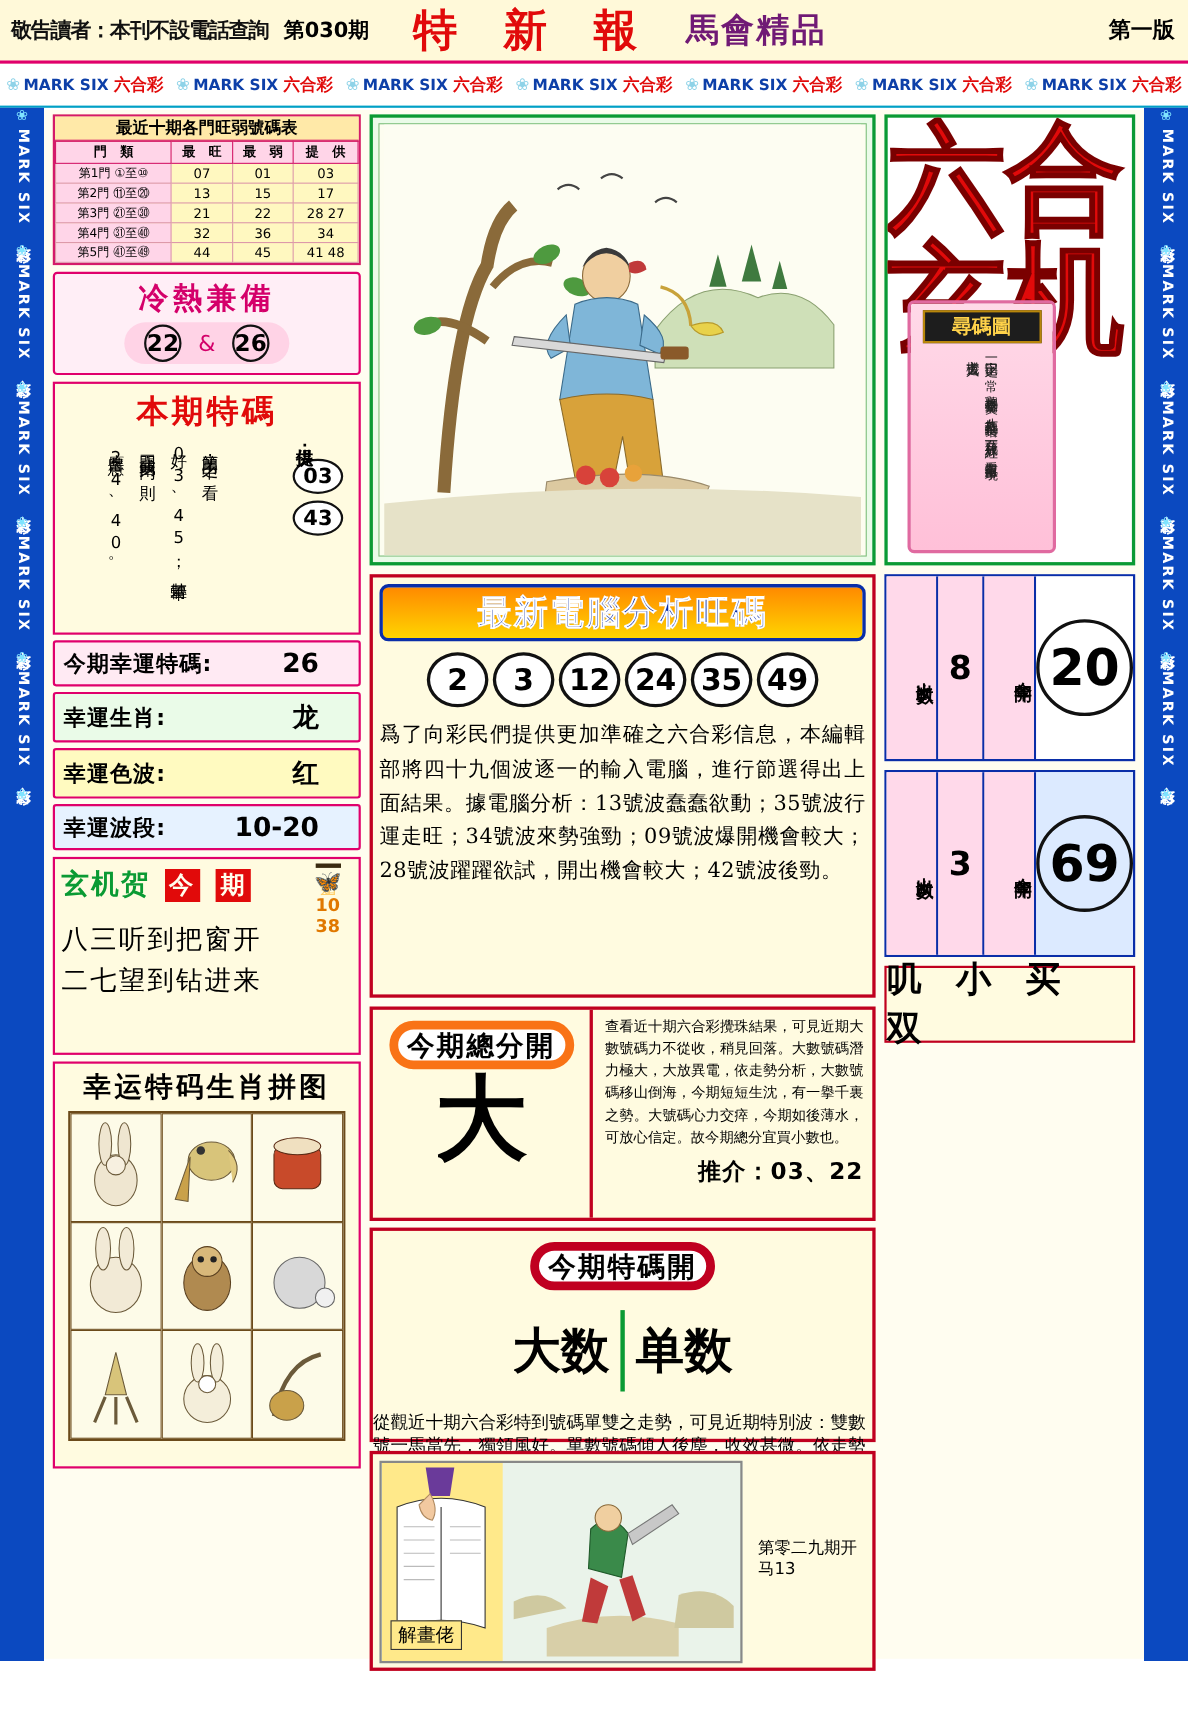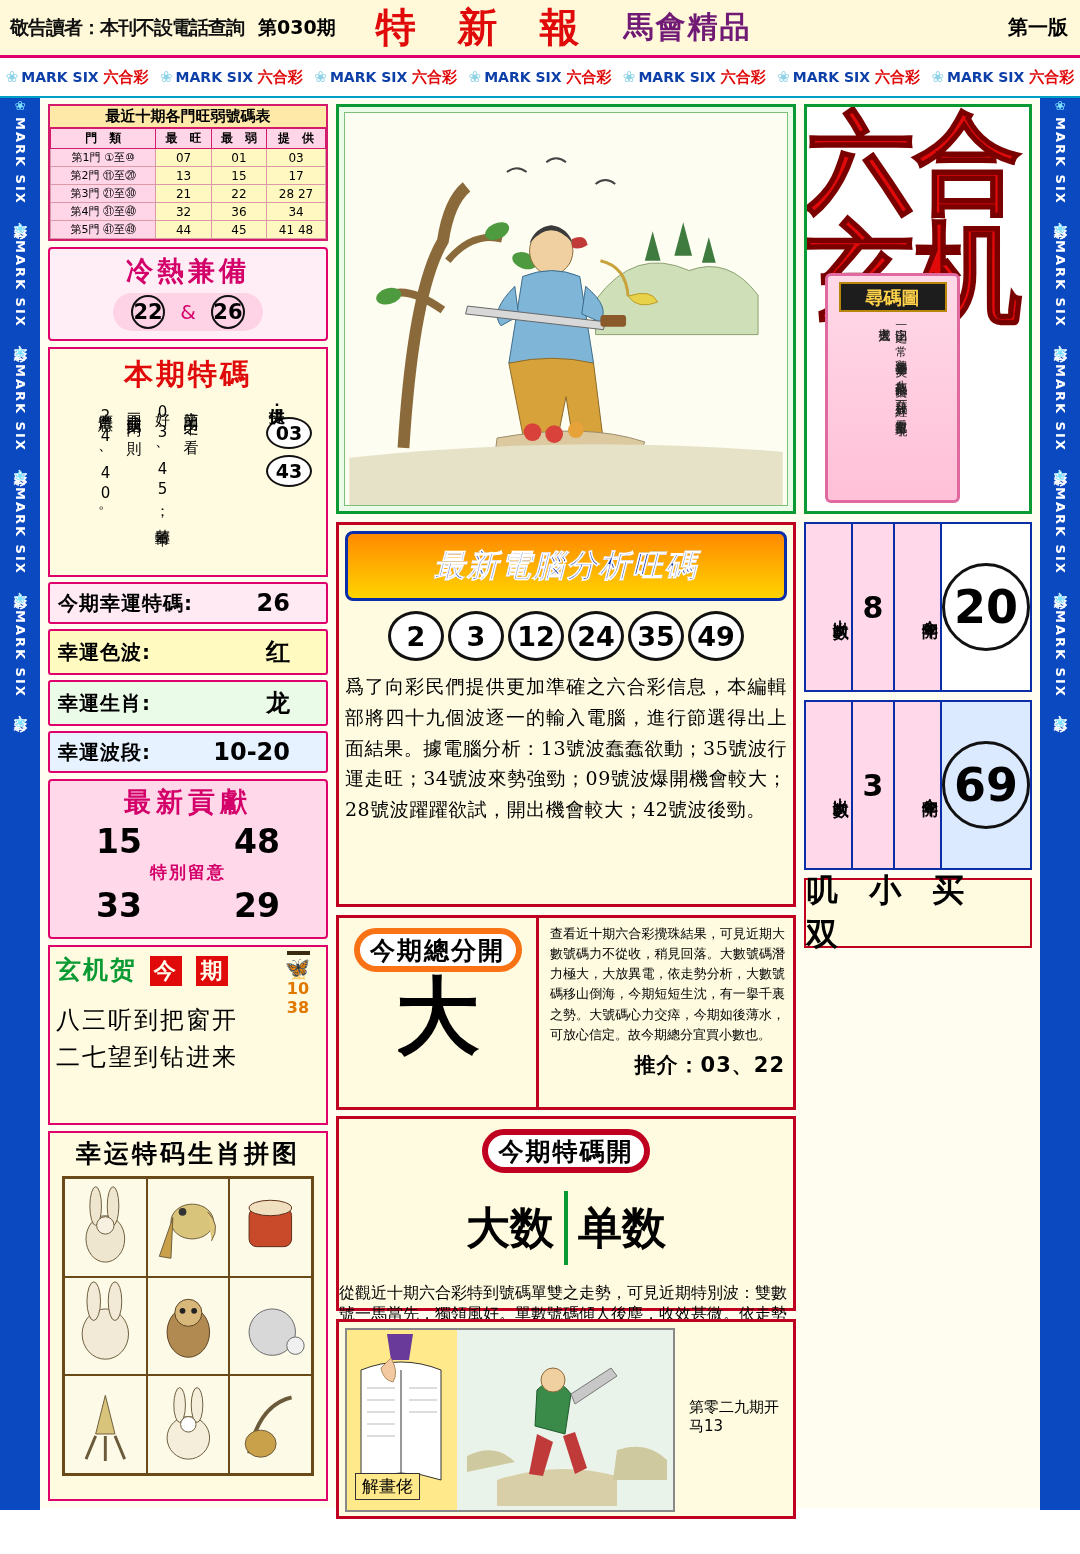--- a/index.html
+++ b/index.html
@@ -119,34 +119,34 @@
   .zgrid { margin:6px auto 0; width:252px; height:300px; display:grid; grid-template-columns:repeat(3,1fr); grid-template-rows:repeat(3,1fr); border:2px solid #6b4a1a; }
   .zcell { border:1px solid #6b4a1a; position:relative; overflow:hidden; background:#fdfbe8; }
 
   
   .midcol { position:absolute; left:296px; top:4px; width:460px; }
   .illus { border:3px solid #0a9a33; background:#eafbe8; height:410px; position:relative; overflow:hidden; }
   .illus .inner { position:absolute; inset:5px; border:1px solid #7bbf7b; background:#fdfdf0; overflow:hidden; }
 
   .analysis { margin-top:8px; border:3px solid #c00020; background:#fffbe0; height:385px; padding:6px; }
   .analysis .banner {
-    height:70px; border-radius:8px; background:linear-gradient(#ff8a00,#ffd400);
-    border:3px solid #0a2ea8; display:flex; align-items:center; justify-content:center;font-style:italic;
+    height:52px; border-radius:8px; background:linear-gradient(#ff8a00,#ffd400);
+    border:3px solid #0a2ea8; display:flex; align-items:center; justify-content:center;
   }
   .analysis .banner span { font-size:31px; font-weight:bold; color:#0a2ea8; letter-spacing:2px; font-family:"DejaVu Serif",serif; -webkit-text-stroke:0.6px #fff;}
   .analysis .balls { display:flex; justify-content:center; gap:4px; margin-top:10px; }
   .analysis .balls .bb {
     width:56px; height:50px; border:3px solid #111; border-radius:50%;
     background:#fff; font-size:27px; font-weight:bold; display:flex; align-items:center; justify-content:center;
   }
   .analysis .text { margin-top:10px; font-size:19px; line-height:1.62; text-align:justify; letter-spacing:0.5px; font-family:"DejaVu Serif",serif;}
 
   .sumbox { margin-top:8px; border:3px solid #c00020; background:#fffbe0; height:195px; position:relative; }
   .sumbox .leftpane { position:absolute; left:0; top:0; width:200px; height:100%; border-right:3px solid #c00020; text-align:center; }
-  .pill { margin:10px auto 0; width:168px; height:44px; border:6px solid #f97316; border-radius:24px; background:#fff; display:flex; align-items:center; justify-content:center; font-size:25px; font-weight:bold; letter-spacing:2px; font-family:"DejaVu Serif",serif;}
+  .pill { margin:10px auto 0; width:168px; height:44px; border:8px solid #f97316; border-radius:24px; background:#fff; display:flex; align-items:center; justify-content:center; font-size:25px; font-weight:bold; letter-spacing:2px; font-family:"DejaVu Serif",serif;}
   .pill.red { border-color:#c00020; }
   .sumbox .big { font-size:84px; font-weight:bold; font-family:"DejaVu Serif",serif; line-height:1.05; }
   .sumbox .rightpane { position:absolute; left:203px; top:0; right:0; bottom:0; padding:6px 8px; }
   .sumbox .rtext { font-size:13px; line-height:1.55; text-align:justify; font-family:"DejaVu Serif",serif; }
   .sumbox .rec { text-align:right; font-size:21px; font-weight:bold; margin-top:6px; letter-spacing:1px; }
 
   .sumbox2 { margin-top:6px; border:3px solid #c00020; background:#fffbe0; height:195px; position:relative; }
   .twocol { display:flex; justify-content:center; align-items:center; height:110px; }
   .twocol .c { font-size:44px; font-weight:bold; font-family:"DejaVu Serif",serif; padding:0 10px; }
   .twocol .div { width:4px; height:74px; background:#0a9a33; }
@@ -298,45 +298,33 @@
           <div class="vcol">好03、45；若轉單</div>
           <div class="vcol">三門或第四門，則</div>
           <div class="vcol">應留意24、40。</div>
         </div>
       </div>
 
       <div class="rowbox">
         <span class="lb">今期幸運特碼:</span>
         <span class="vl">26</span>
       </div>
+      <div class="rowbox g">
+        <span class="lb">幸運生肖:</span>
+        <span class="vl">龙</span>
+      </div>
       <div class="rowbox y">
         <span class="lb">幸運色波:</span>
         <span class="vl">红</span>
       </div>
-      <div class="rowbox g">
-        <span class="lb">幸運生肖:</span>
-        <span class="vl">龙</span>
-      </div>
       <div class="rowbox b">
         <span class="lb">幸運波段:</span>
         <span class="vl">10-20</span>
       </div>
 
-      <div class="contrib">
-        <div class="hd">最新貢獻</div>
-        <div class="pair">
-          <span>15</span>
-          <span>48</span>
-        </div>
-        <div class="mid">特別留意</div>
-        <div class="pair2">
-          <span>33</span>
-          <span>29</span>
-        </div>
-      </div>
 
       <div class="xuanji">
         <div class="hd">
           <span>玄机贺</span>
           <span class="tag">今</span>
           <span class="tag">期</span>
         </div>
         <div class="tips">
           <div class="tl">贴士</div>
           <div style="font-size:20px;color:#e08a00;">🦋</div>

